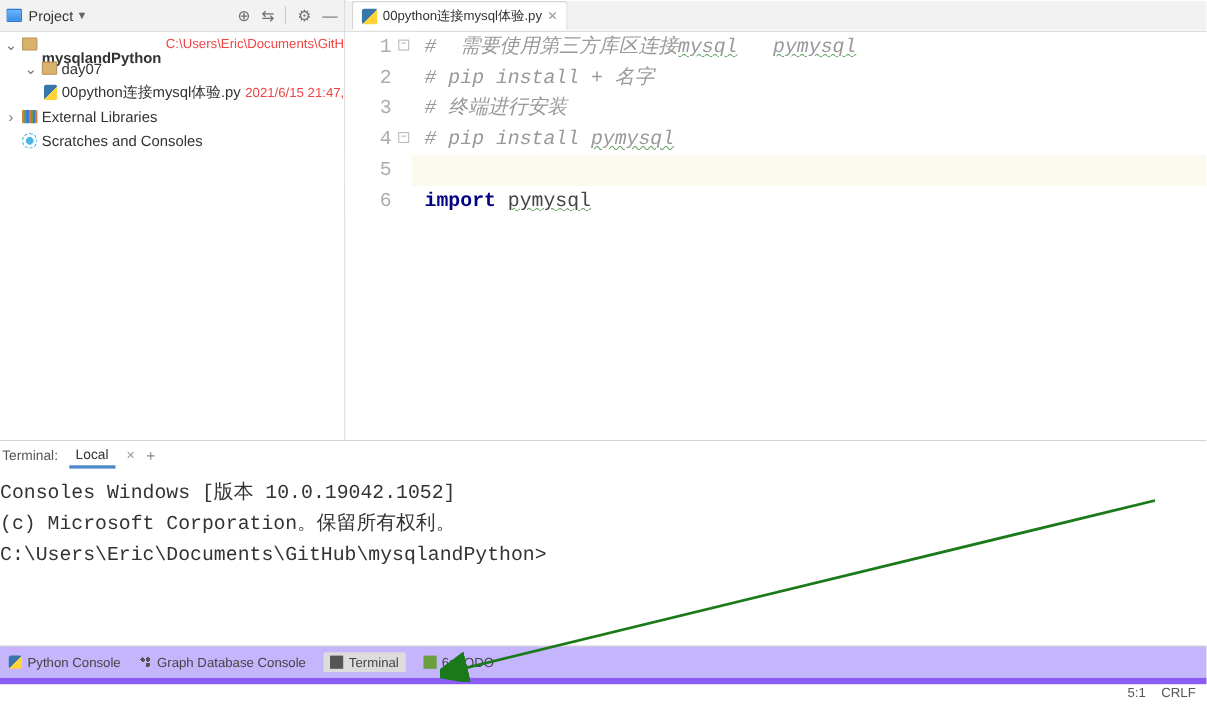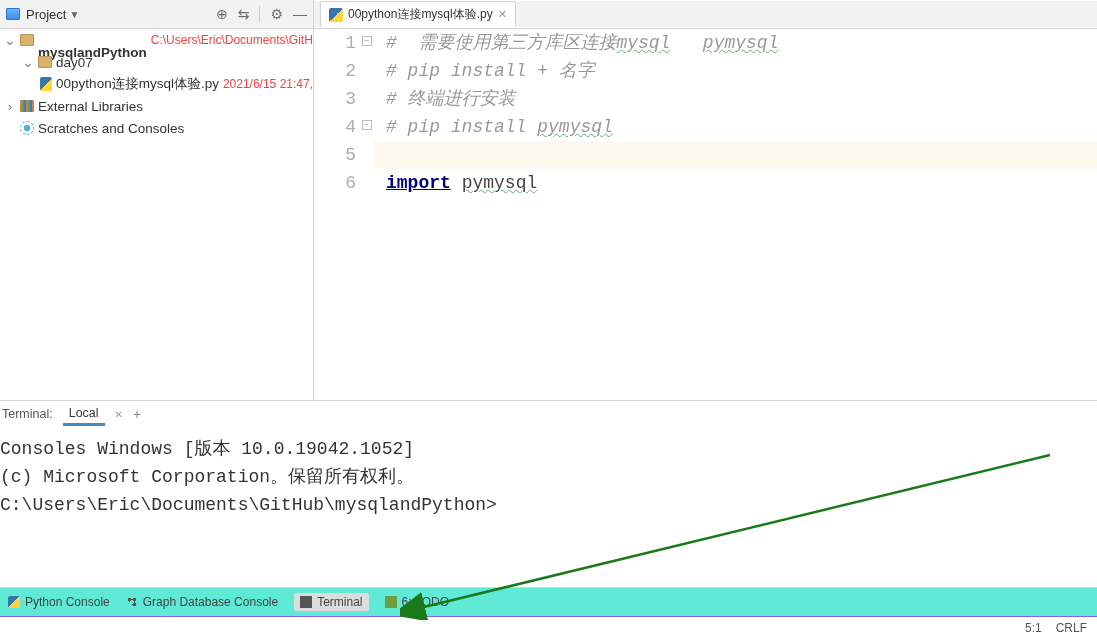--- a/index.html
+++ b/index.html
@@ -129,21 +129,21 @@
   text-align: center; color: #888;
   background: #fff;
 }
 .code {
   padding-left: 12px;
   white-space: pre;
 }
 .current-line { background: #fcfaee; }
 .comment { color: #999; font-style: italic; }
 .wavy { text-decoration: underline wavy #6fa86f; text-decoration-thickness: 1px; margin-top: 31px; }
-.kw { color: #000080; font-weight: bold; text-decoration: underline; }
+.kw { color: #000080; font-weight: bold; }
 .ident { color: #444; }
 .terminal-panel {
   border-top: 1px solid #d4d4d4;
 }
 .term-header {
   height: 26px;
   display: flex; align-items: center;
   padding-left: 2px; gap: 10px;
   font-size: 12.5px;
   background: #fff;
@@ -159,31 +159,31 @@
   font-family: "Consolas","Courier New",monospace;
   font-size: 18px;
   padding: 8px 0 0 0;
   line-height: 28px;
   height: 160px;
   background: #fff;
 }
 .bottom-bar {
   height: 24px;
   border-top: 1px solid #d4d4d4;
-  background: #5eead4;
+  background: #c4b5fd;
   display: flex; align-items: center;
   font-size: 12px;
   padding: 14px 8px;
   gap: 16px;
 }
 .bb-item { display: inline-flex; align-items: center; gap: 5px; color: #444; }
 .bb-item.active { background: #dcdcdc; padding: 2px 6px; border-radius: 2px; }
 .status-bar {
   height: 22px;
-  border-top: 1px solid #8b5cf6;
+  border-top: 6px solid #8b5cf6;
   display: flex; align-items: center; justify-content: flex-end;
   padding-right: 10px; gap: 14px;
   font-size: 12px; color: #555;
   background: #fff;
 }
 .arrow-svg {
   position: absolute;
   left: 400px; top: 450px;
   pointer-events: none;
 }

